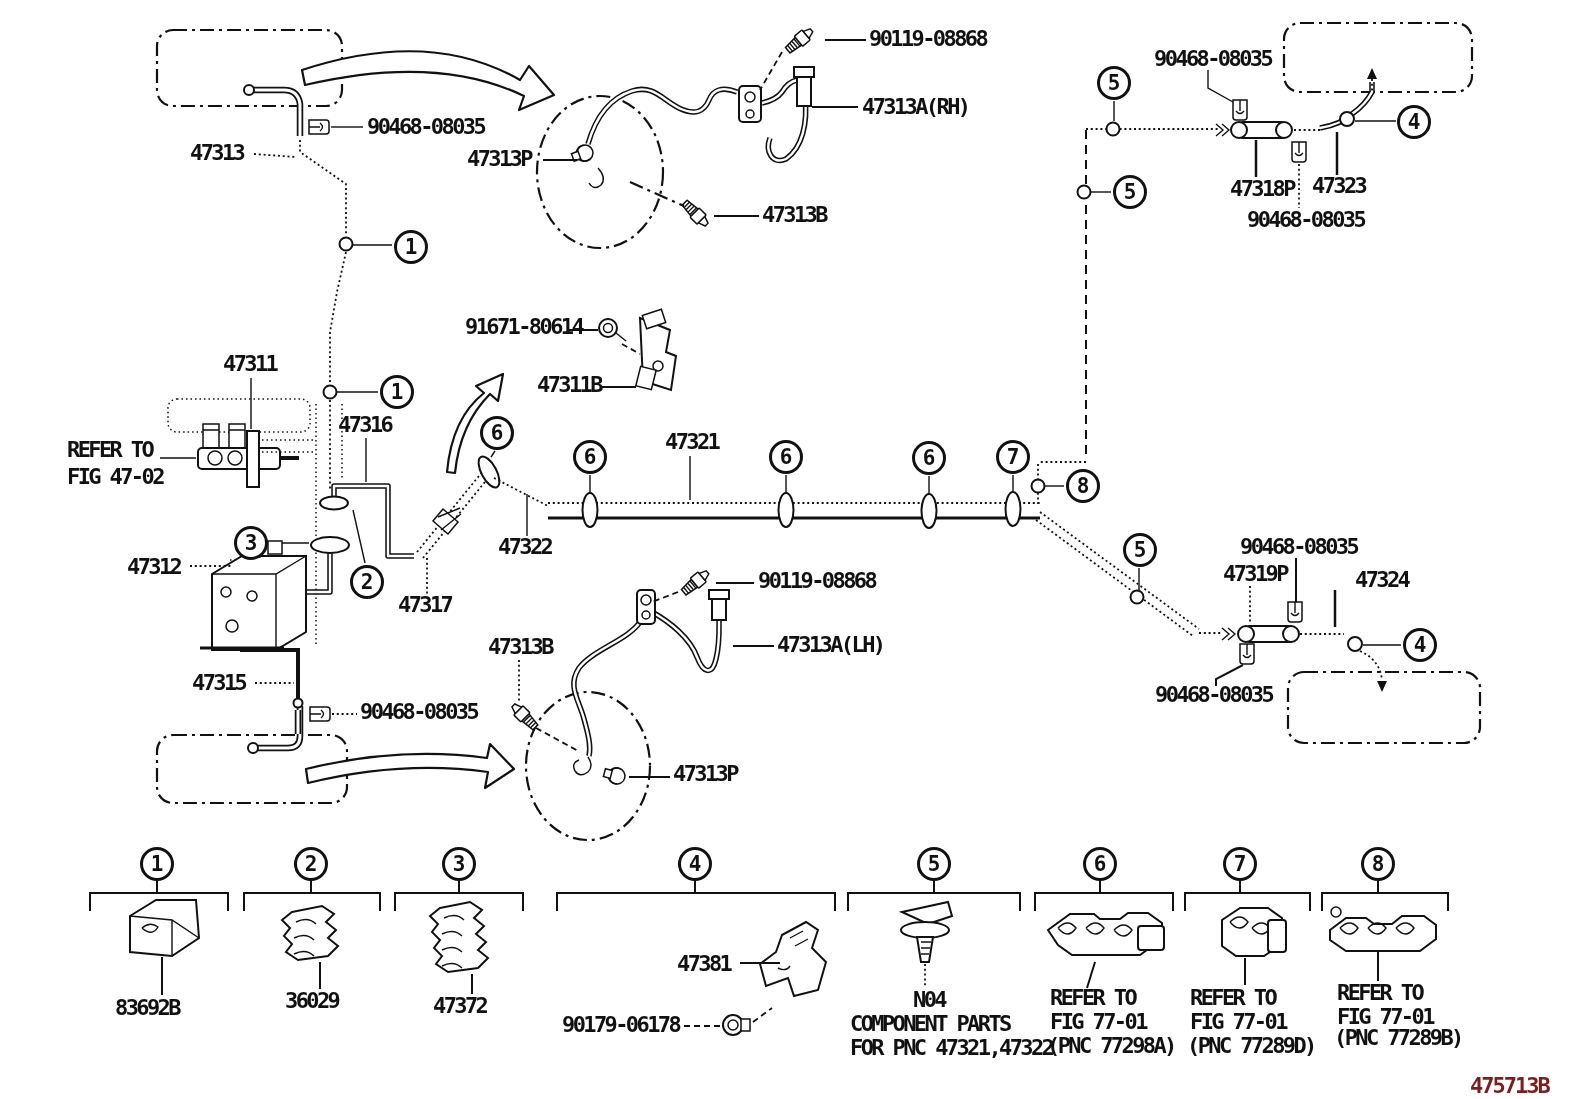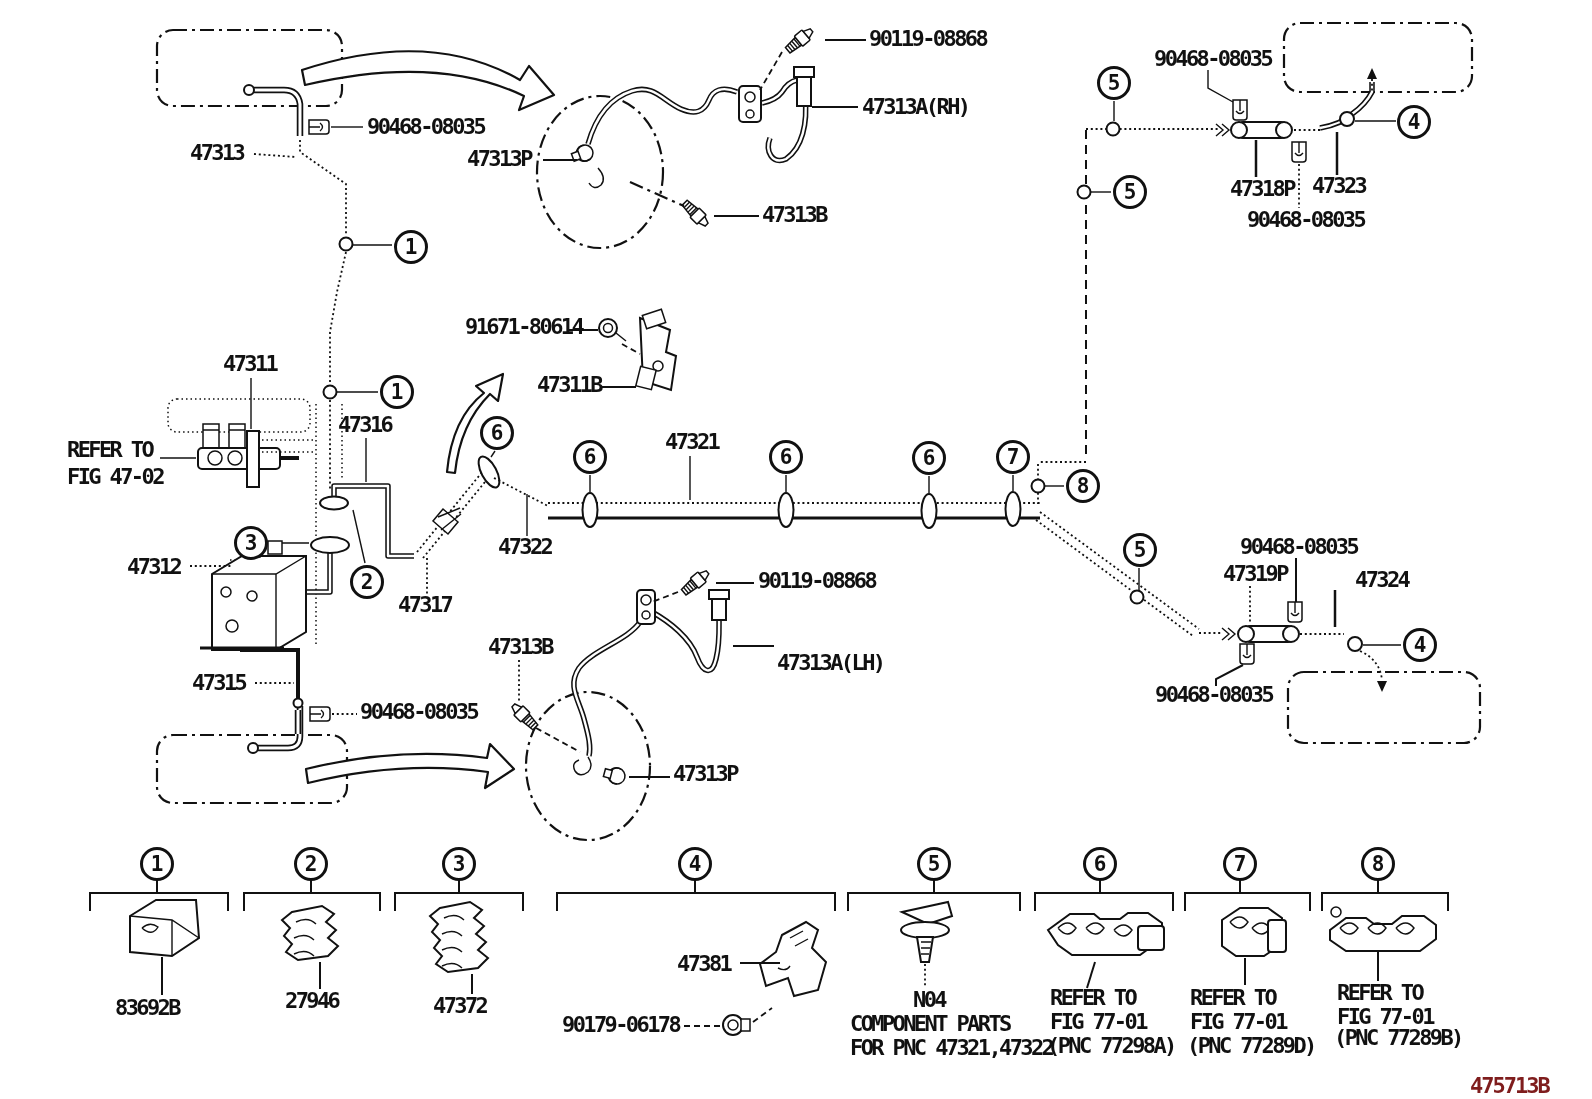--- a/index.html
+++ b/index.html
@@ -375,21 +375,21 @@
       <span class="part-label" style="left: 67px; top: 439px;">REFER TO</span>
       <span class="part-label" style="left: 67px; top: 466px;">FIG 47-02</span>
       <span class="part-label" style="left: 338px; top: 414px;">47316</span>
       <span class="part-label" style="left: 665px; top: 431px;">47321</span>
       <span class="part-label" style="left: 498px; top: 536px;">47322</span>
       <span class="part-label" style="left: 127px; top: 556px;">47312</span>
       <span class="part-label" style="left: 398px; top: 594px;">47317</span>
       <span class="part-label" style="left: 192px; top: 672px;">47315</span>
       <span class="part-label" style="left: 360px; top: 701px;">90468-08035</span>
       <span class="part-label" style="left: 758px; top: 570px;">90119-08868</span>
-      <span class="part-label" style="left: 777px; top: 652px;">47313A(LH)</span>
+      <span class="part-label" style="left: 777px; top: 634px;">47313A(LH)</span>
       <span class="part-label" style="left: 488px; top: 636px;">47313B</span>
       <span class="part-label" style="left: 673px; top: 763px;">47313P</span>
       <span class="part-label" style="left: 1240px; top: 536px;">90468-08035</span>
       <span class="part-label" style="left: 1223px; top: 563px;">47319P</span>
       <span class="part-label" style="left: 1307px; top: 569px; margin-left: 48px;">47324</span>
       <span class="part-label" style="left: 1155px; top: 684px;">90468-08035</span>
       <div class="callout" style="left: 394px; top: 230px;">1</div>
       <div class="callout" style="left: 380px; top: 375px;">1</div>
       <div class="callout" style="left: 350px; top: 565px;">2</div>
       <div class="callout" style="left: 234px; top: 526px;">3</div>
@@ -400,21 +400,21 @@
       <div class="callout" style="left: 996px; top: 440px;">7</div>
       <div class="callout" style="left: 1066px; top: 469px;">8</div>
       <div class="callout" style="left: 1097px; top: 66px;">5</div>
       <div class="callout" style="left: 1113px; top: 175px;">5</div>
       <div class="callout" style="left: 1123px; top: 533px;">5</div>
       <div class="callout" style="left: 1397px; top: 105px;">4</div>
       <div class="callout" style="left: 1403px; top: 628px;">4</div>
       <div class="callout" style="left: 140px; top: 847px;">1</div>
       <span class="part-label" style="left: 115px; top: 997px;">83692B</span>
       <div class="callout" style="left: 294px; top: 847px;">2</div>
-      <span class="part-label" style="left: 285px; top: 990px;">27946</span>
+      <span class="part-label" style="left: 285px; top: 990px;">36029</span>
       <div class="callout" style="left: 442px; top: 847px;">3</div>
       <span class="part-label" style="left: 433px; top: 995px;">47372</span>
       <div class="callout" style="left: 678px; top: 847px;">4</div>
       <span class="part-label" style="left: 677px; top: 953px;">47381</span>
       <span class="part-label" style="left: 562px; top: 1014px;">90179-06178</span>
       <div class="callout" style="left: 917px; top: 847px;">5</div>
       <span class="part-label" style="left: 913px; top: 989px;">N04</span>
       <span class="part-label" style="left: 850px; top: 1013px;">COMPONENT PARTS</span>
       <span class="part-label" style="left: 850px; top: 1037px;">FOR PNC 47321,47322</span>
       <div class="callout" style="left: 1083px; top: 847px;">6</div>

